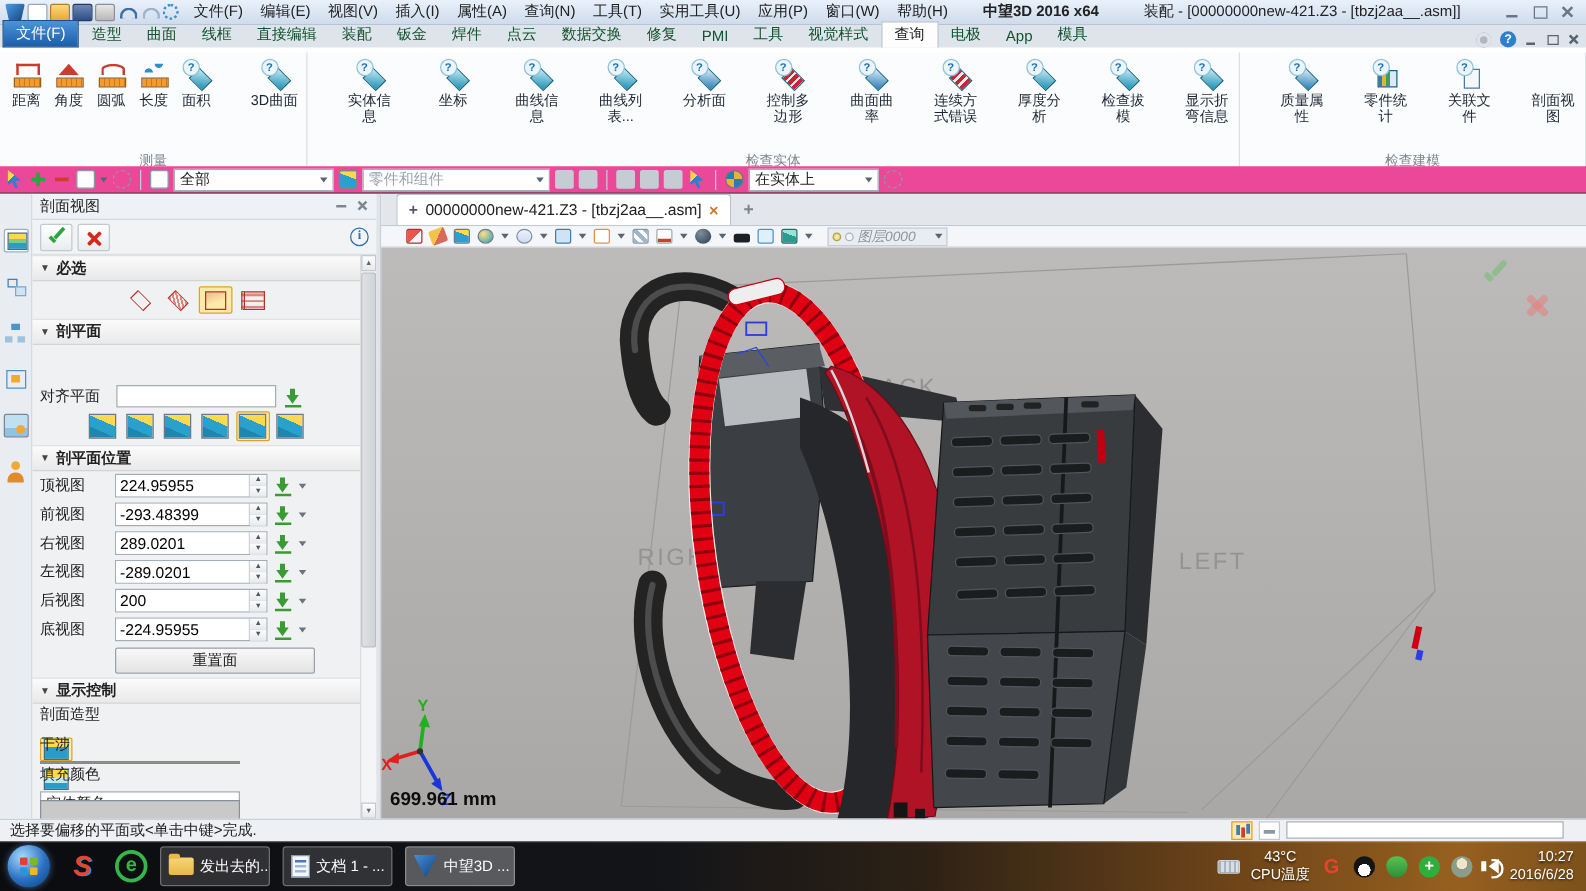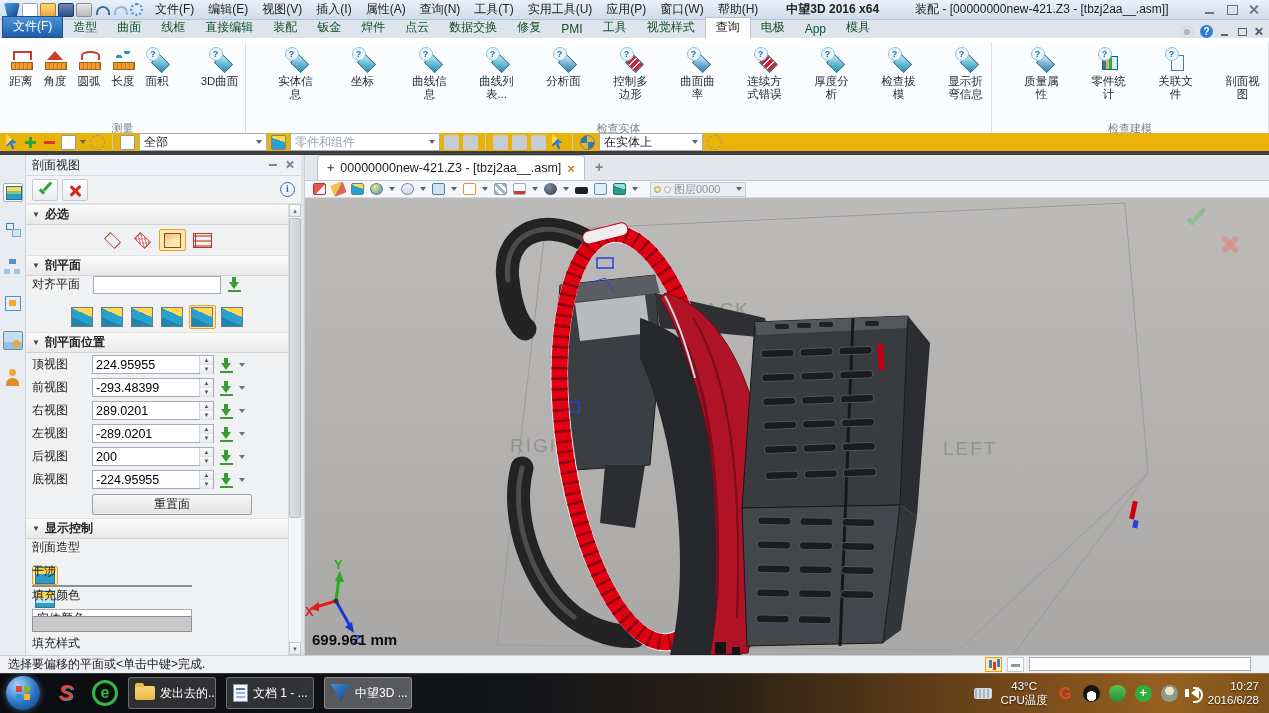--- a/index.html
+++ b/index.html
@@ -66,21 +66,21 @@
   .ri.q::before { content:"?"; position:absolute; left:2px; top:0; width:12px; height:12px; border-radius:50%;
     background:#eaf6fb; border:1px solid #8fc0da; color:#1f6fae; font-size:9px; font-weight:bold; text-align:center; line-height:12px; z-index:1; }
   .ri.grid::after { background:repeating-linear-gradient(90deg,#c23 0 3px,#eee 3px 5px); }
   .ri.scale::after { background:linear-gradient(135deg,#d7ecf7,#2a7cb5); }
   .ri.bars::after { background:linear-gradient(90deg,#2a7cb5 0 3px,#e8b23a 3px 6px,#3aa05a 6px 9px,#d7ecf7 9px); transform:none; bottom:3px; right:4px; width:14px; height:12px; }
   .ri.page::after { transform:none; bottom:2px; right:5px; width:11px; height:14px; background:#f4f8fb; border:1px solid #4a7ba6; }
   .ri.cube3::after { transform:none; right:3px; bottom:2px; width:16px; height:14px;
     background:linear-gradient(#ffd84d 0 34%, #7fc98e 34% 60%, #2a9cc9 60%); border:1px solid #3e6e86; }
 
   
-  #filterbar { left:0; top:133px; width:1269px; height:22px; background:#eab308; border-bottom:4px solid #404040;
+  #filterbar { left:0; top:133px; width:1269px; height:22px; background:#ec4899; border-bottom:1px solid #404040;
     display:flex; align-items:center; gap:4px; padding:0 4px; }
   .fic { width:15px; height:15px; display:inline-block; position:relative; border-radius:2px; }
   .fic-pick { background:linear-gradient(135deg,#ffd84d 40%,#2d7fd0 40%); clip-path:polygon(15% 0,85% 55%,55% 60%,70% 95%,55% 100%,40% 65%,15% 80%); }
   .fic-plus::before { content:""; position:absolute; left:6px; top:2px; width:3px; height:11px; background:#2fa33c; }
   .fic-plus::after { content:""; position:absolute; left:2px; top:6px; width:11px; height:3px; background:#2fa33c; }
   .fic-minus::after { content:""; position:absolute; left:2px; top:6px; width:11px; height:3px; background:#d23b2f; }
   .fic-frame { border:1px solid #8e99a6; background:#fff; }
   .fic-circle { border:1.5px dashed #8e99a6; border-radius:50%; }
   .fic-gray { background:#c6ccd4; }
   .fic-cube { background:linear-gradient(200deg,#ffd84d 36%,#2aa0cd 36%); border:1px solid #7d8causa591; border:1px solid #7d8591; }
@@ -129,21 +129,21 @@
     display:flex; align-items:center; gap:5px; padding:0 6px; font-weight:bold; }
   .sechead .tri { font-size:8px; color:#444; }
   .icrow { height:30px; display:flex; align-items:center; justify-content:center; gap:3px; }
   .sic { width:27px; height:22px; display:inline-flex; align-items:center; justify-content:center; border:1px solid transparent; border-radius:2px; background:transparent; position:relative; }
   .sic.sel { background:#fde9a9; border-color:#e0a32a; }
   .sic-d::before { content:""; width:13px; height:13px; border:1.6px solid #b23327; transform:rotate(45deg) scaleY(.6); }
   .sic-h::before { content:""; width:13px; height:13px; border:1.6px solid #b23327; transform:rotate(45deg) scaleY(.6);
     background:repeating-linear-gradient(45deg,#d98a80 0 2px,transparent 2px 4px); }
   .sic-b::before { content:""; width:15px; height:13px; border:1.6px solid #b23327; background:linear-gradient(160deg,rgba(178,51,39,.25),transparent 60%); }
   .sic-o::before { content:""; width:15px; height:13px; border:1.6px solid #b23327; border-left:3px double #b23327; background:repeating-linear-gradient(0deg,#d98a80 0 2px,transparent 2px 5px); }
-  .alignrow { height:26px; display:flex; align-items:flex-start; gap:5px; padding:0 6px; }
+  .alignrow { height:26px; display:flex; align-items:flex-end; gap:5px; padding:0 6px;margin-top:24px; }
   .alignrow input { width:128px; height:18px; border:1px solid #a5adb8; background:#fff; font-size:12px; padding:0 3px; }
   .dl { width:17px; height:16px; position:relative; display:inline-block; }
   .dl::before { content:""; position:absolute; left:6px; top:1px; width:4px; height:6px; background:#3a9b35; }
   .dl::after { content:""; position:absolute; left:2.5px; top:6px; border-left:5.5px solid transparent; border-right:5.5px solid transparent; border-top:7px solid #3a9b35; }
   .dl i { position:absolute; left:2px; bottom:0; width:13px; height:2px; background:#3a9b35; }
   .cuberow { height:30px; display:flex; align-items:center; justify-content:center; gap:3px; }
   .cub { width:27px; height:24px; display:inline-flex; align-items:center; justify-content:center; border:1px solid transparent; border-radius:2px; }
   .cub.sel { background:#fde9a9; border-color:#e0a32a; }
   .cub::before { content:""; width:20px; height:18px; background:linear-gradient(204deg,#ffd94f 34%,#2aa0cd 34% 67%,#1f86b0 67%); border:1px solid #6e7987; }
   .prow { height:23px; display:flex; align-items:center; gap:4px; padding:0 6px; }
@@ -178,21 +178,21 @@
   
   #tabbar { left:305px; top:155px; width:964px; height:26px; background:#e3e7ec; border-bottom:1px solid #c2c9d2; display:flex; align-items:flex-end; }
   #doctab { margin-left:12px; height:25px; background:#fff; border:1px solid #b9c1cb; border-bottom:none; border-radius:3px 3px 0 0;
     display:flex; align-items:center; gap:6px; padding:0 9px; font-size:12.5px; }
   #doctab .pin { color:#556; font-weight:bold; }
   #doctab .tclose { color:#c77d2a; font-weight:bold; font-size:13px; }
   .newtab { margin-left:10px; margin-bottom:5px; color:#7a838e; font-size:14px; font-weight:bold; }
 
   
   #vptools { left:305px; top:181px; width:964px; height:17px; background:#f4f6f9; border-bottom:1px solid #d7dce2;
-    display:flex; align-items:center; gap:6px; padding:0 8px; }
+    display:flex; align-items:center; gap:6px; padding:0 20px;font-style:italic; }
   .vi { width:13px; height:12px; display:inline-block; border-radius:2px; }
   .vi-exit { background:linear-gradient(135deg,#e8574a 55%,#f4f6f9 55%); border:1px solid #a33; }
   .vi-eraser { background:linear-gradient(135deg,#f4c24a 50%,#d76a5a 50%); transform:rotate(-20deg); }
   .vi-cube { background:linear-gradient(200deg,#ffd94f 35%,#2aa0cd 35%); border:1px solid #6e7987; }
   .vi-sphere { border-radius:50%; background:radial-gradient(circle at 35% 30%,#ffe27a,#2a9cc9); border:1px solid #6e7987; }
   .vi-wire { border-radius:50%; border:1.4px solid #7d8fa0; background:linear-gradient(#eef,#cde); }
   .vi-plane { background:#cfe3f2; border:1.4px solid #3f7fb5; }
   .vi-frame { background:#fff; border:1.6px solid #e8913a; }
   .vi-checker { background:repeating-linear-gradient(45deg,#9fb6c8 0 3px,#fff 3px 6px); border:1px solid #8a99a8; }
   .vi-red { background:#fff; border:1px solid #aaa; box-shadow:inset 0 -3px 0 #d23b2f; }

